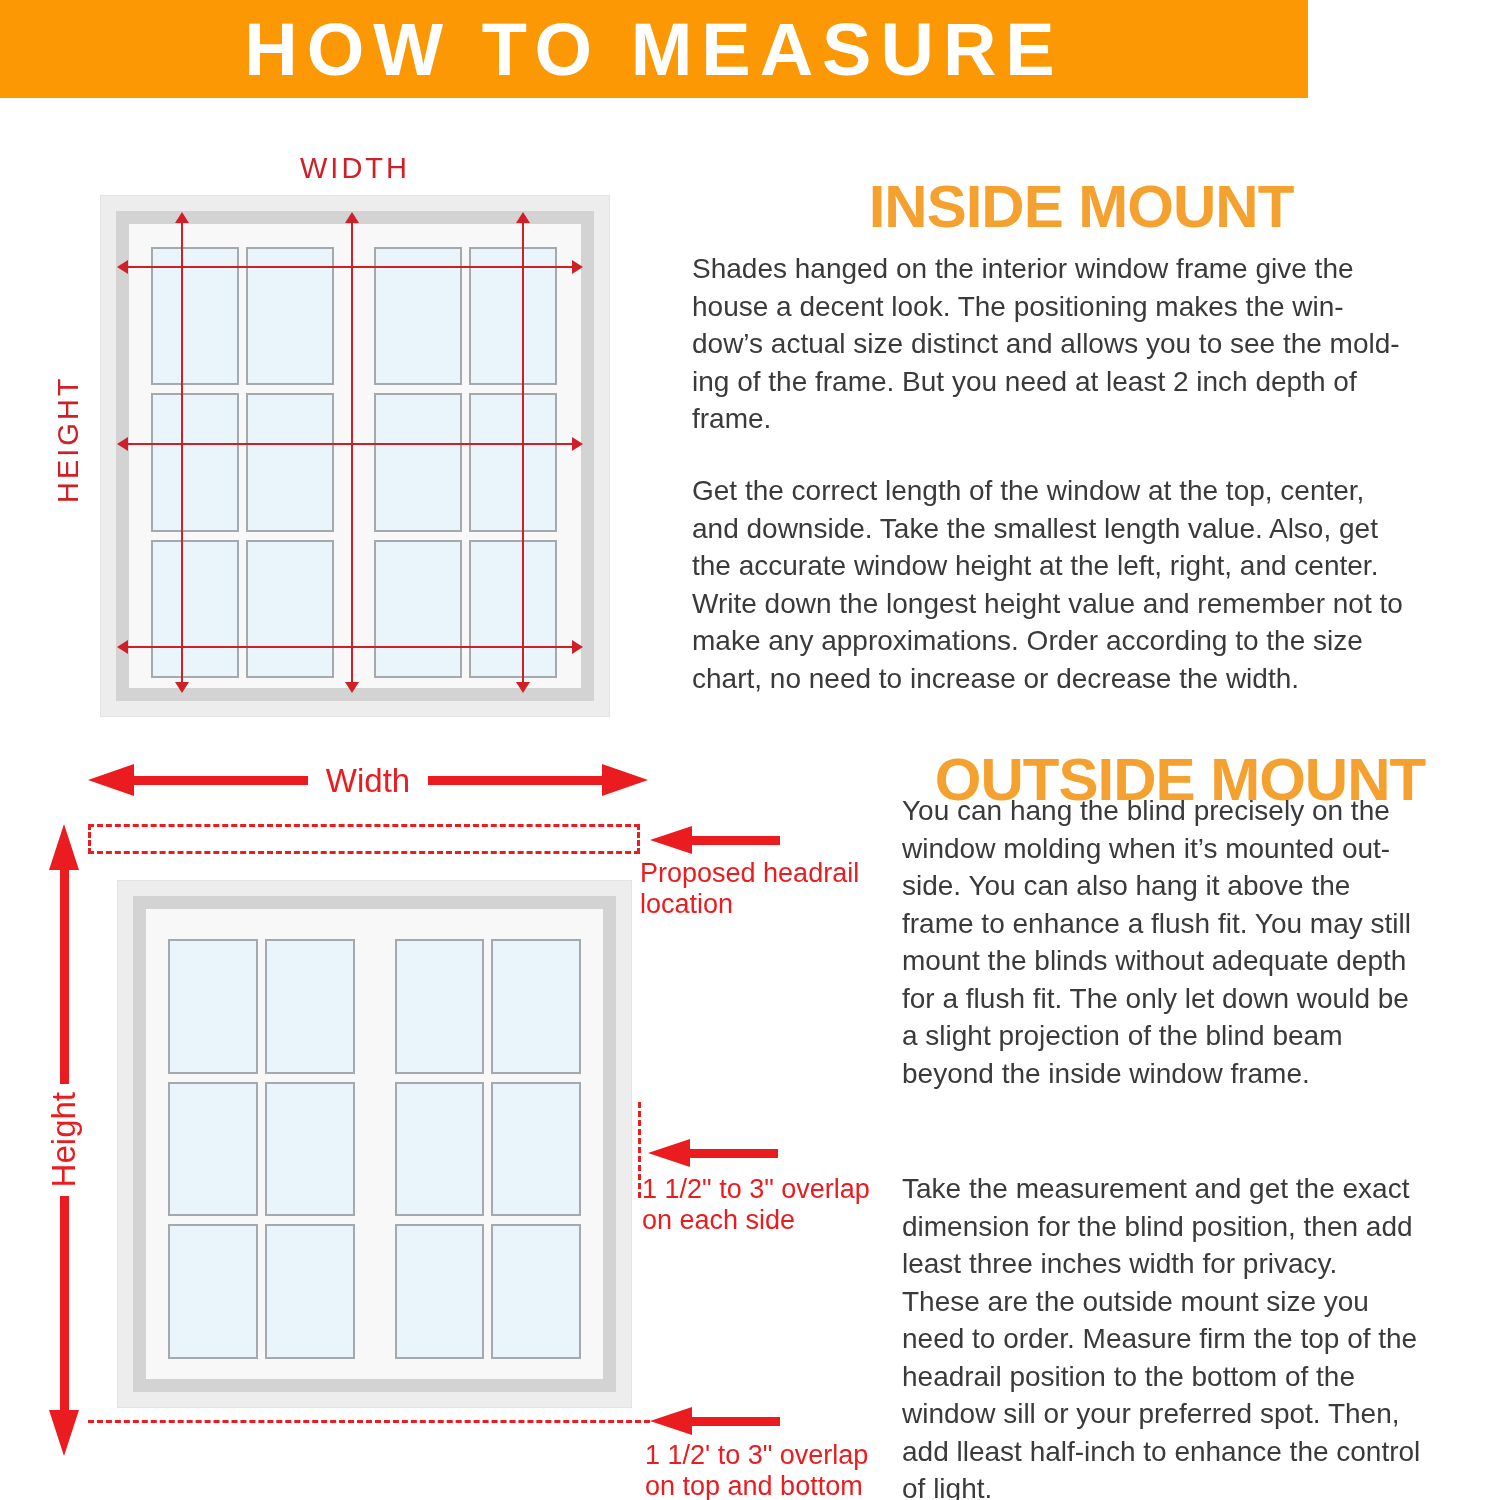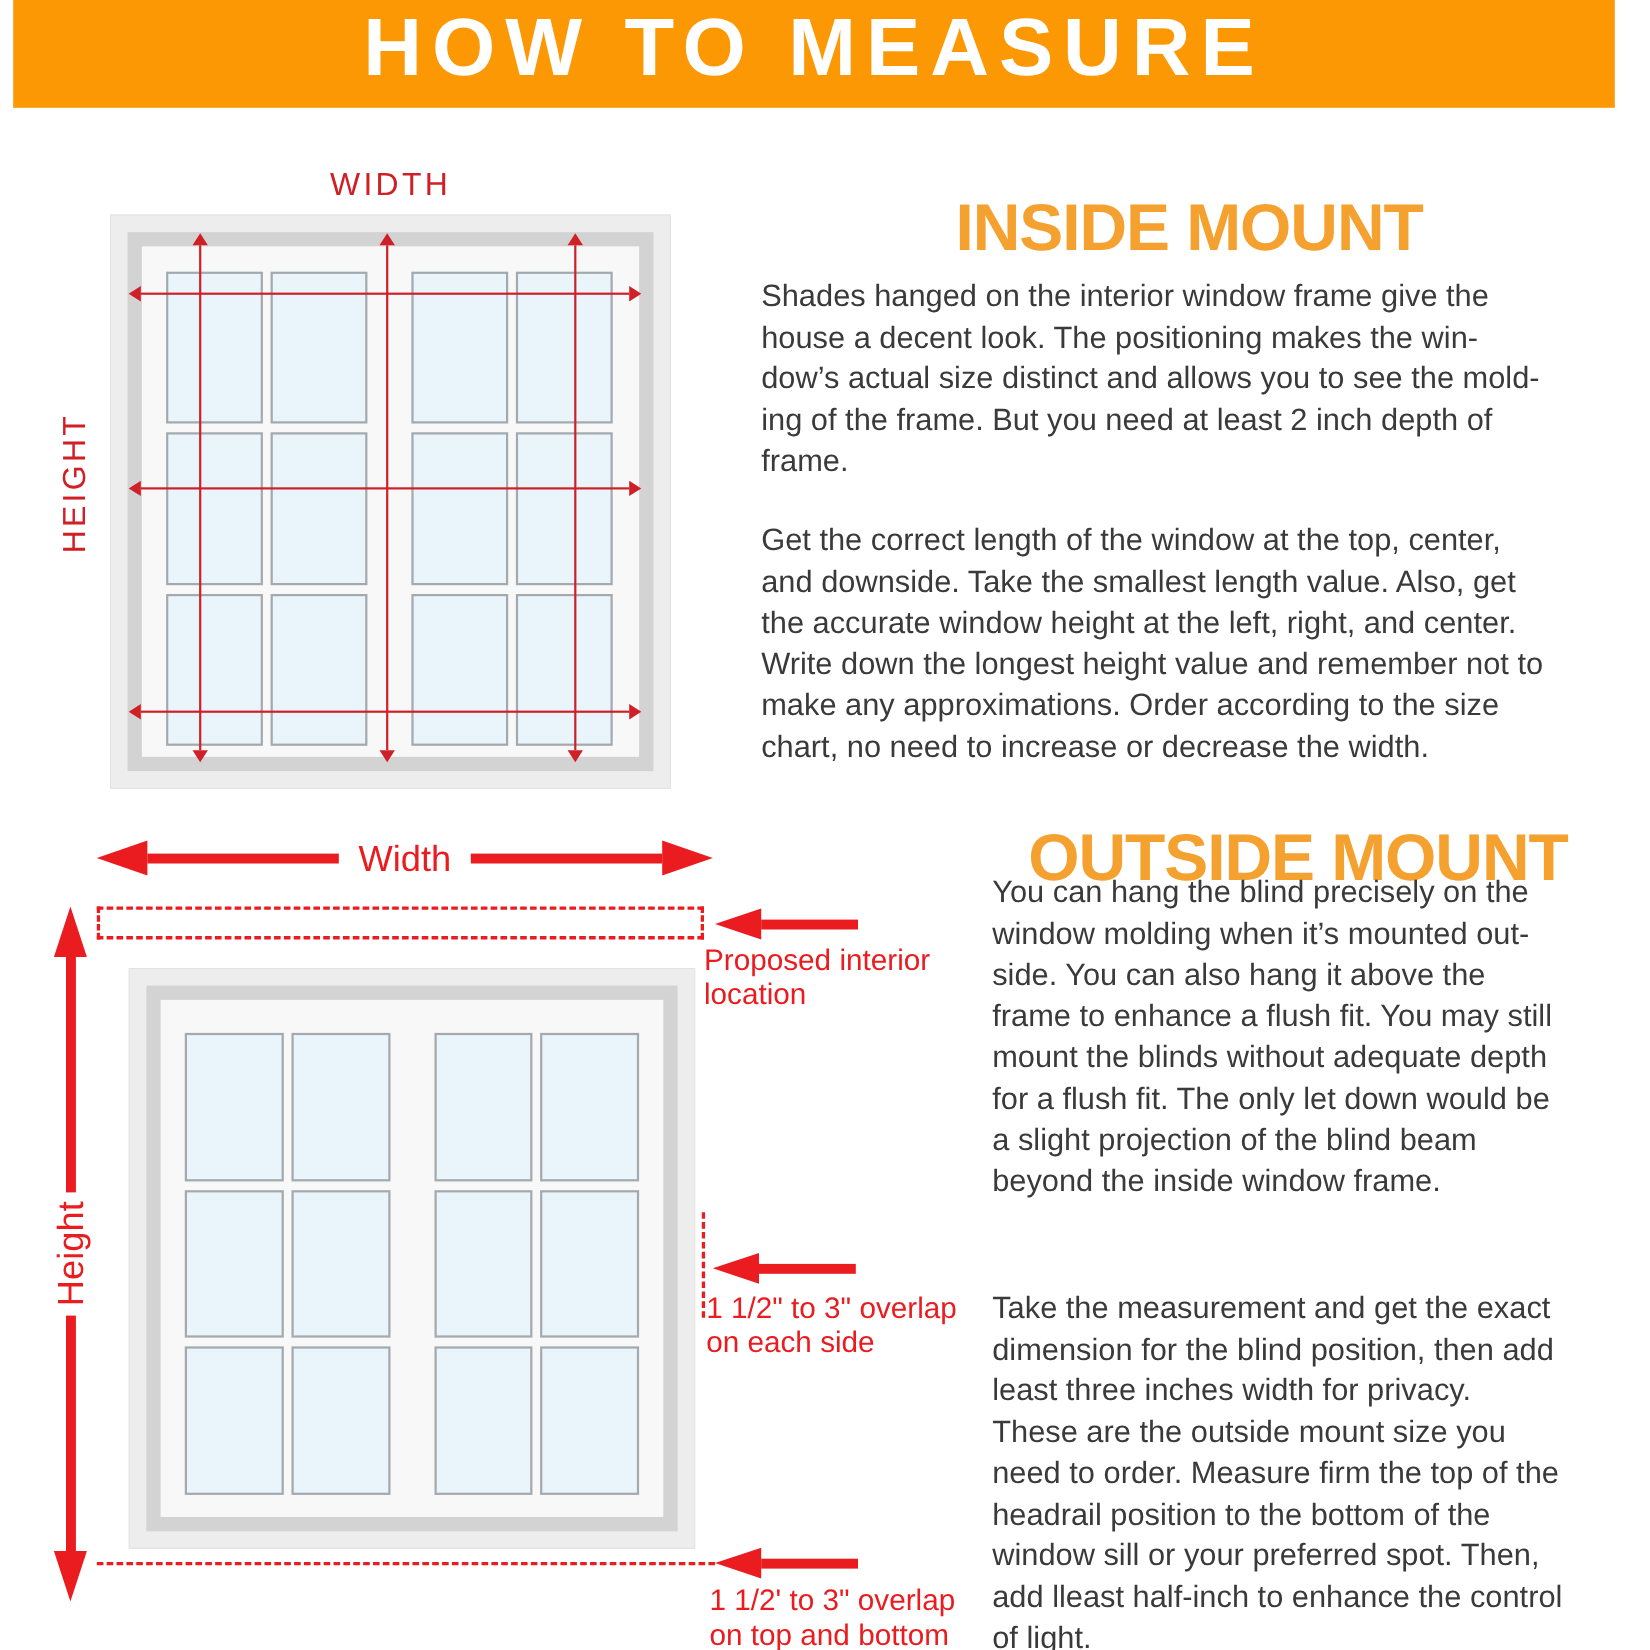--- a/index.html
+++ b/index.html
@@ -10,22 +10,22 @@
     --body-text:#3a3a3a;
   }
   *{margin:0;padding:0;box-sizing:border-box;}
   html,body{background:#ffffff;}
   .page{
     position:relative;width:1500px;height:1500px;background:#ffffff;
     overflow:hidden;font-family:"Liberation Sans",sans-serif;
   }
   
   .banner{
-    position:absolute;left:12px;top:0;width:1456px;height:98px;
-    background:var(--banner-bg);display:flex;justify-content:center;
+    position:absolute;left:0;top:0;width:1308px;height:98px;
+    background:var(--banner-bg);display:flex;align-items:center;justify-content:center;
   }
   .banner h1{
     color:#ffffff;font-size:74px;font-weight:bold;letter-spacing:9px;white-space:nowrap;
   }
   
   .window{position:absolute;background:#ededed;border:1px solid #e3e3e3;padding:15px;}
   .win-mid{width:100%;height:100%;background:#d3d3d3;padding:13px;}
   .win-inner{width:100%;height:100%;background:#f8f8f8;display:flex;}
   .panes{flex:1;display:flex;gap:40px;}
   .win-top .panes{padding:23px 24px 10px 22px;}
@@ -133,21 +133,21 @@
     <span class="bar-h grow"></span>
     <span class="hr"></span>
   </div>
 
   <div class="dash-rect" style="left:88px;top:824px;width:552px;height:30px;"></div>
 
   <div class="thick-row" style="left:650px;top:824px;width:130px;height:32px;">
     <span class="hl" style="border-top-width:14px;border-bottom-width:14px;border-right-width:42px;"></span>
     <span class="bar-h grow"></span>
   </div>
-  <div class="rednote" style="left:640px;top:858px;width:260px;">Proposed interior
+  <div class="rednote" style="left:640px;top:858px;width:260px;">Proposed headrail
 location</div>
 
   <div class="height-arrow" style="left:49px;top:824px;width:30px;height:632px;">
     <span class="hu"></span>
     <span class="bar-v"></span>
     <span class="height-word vert-text">Height</span>
     <span class="bar-v"></span>
     <span class="hd"></span>
   </div>
 

